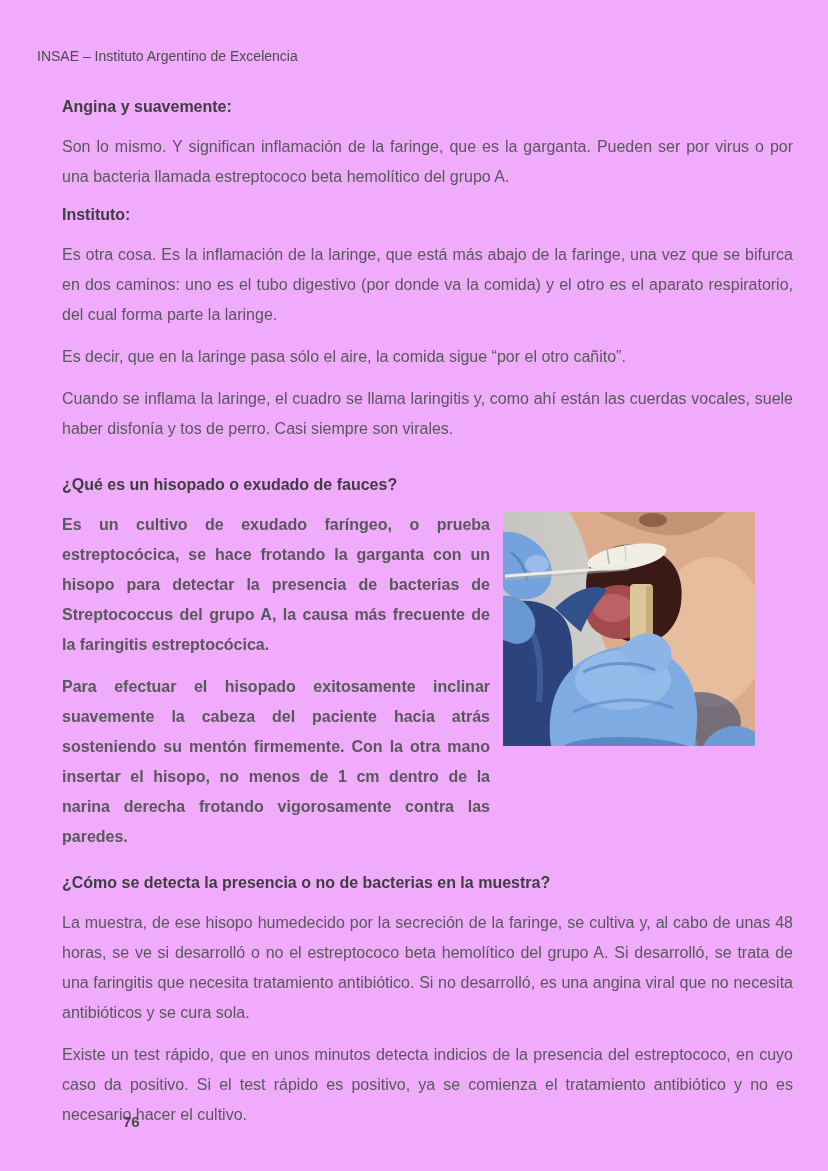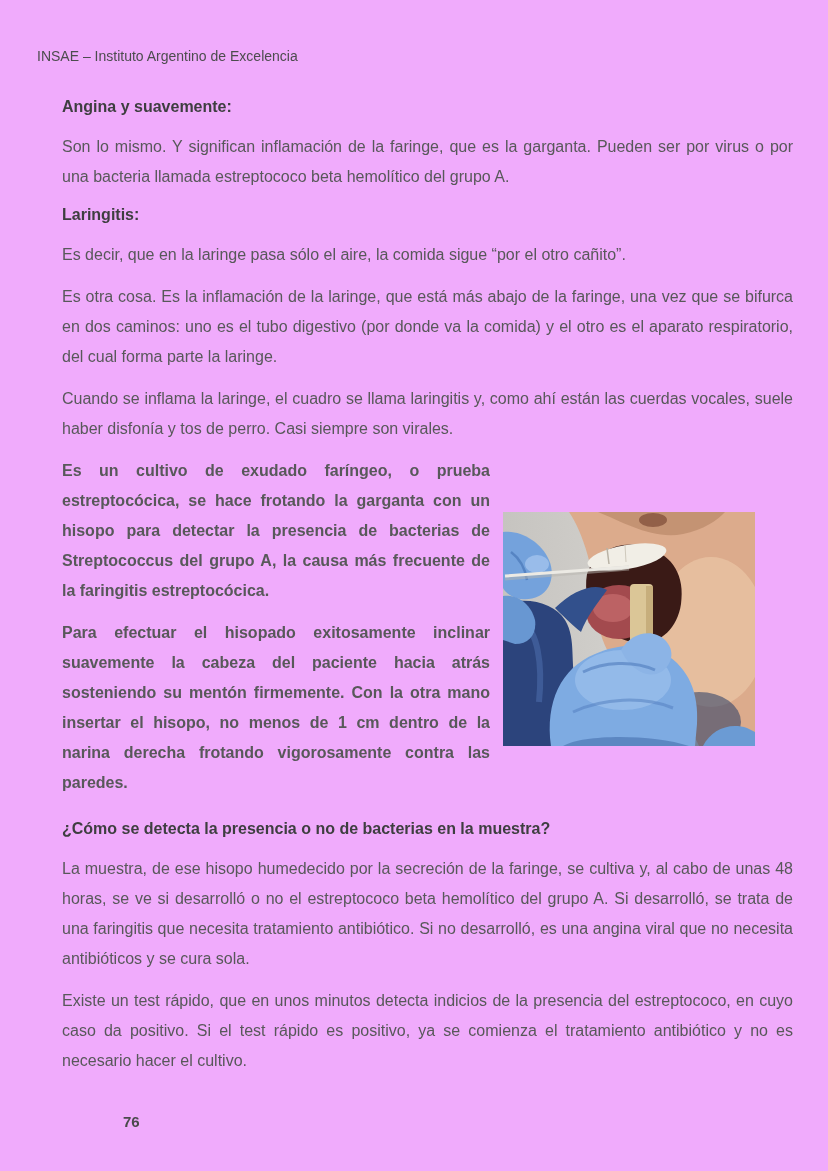--- a/index.html
+++ b/index.html
@@ -68,25 +68,26 @@
 
 <div class="page">
 
   <div class="doc-header">INSAE – Instituto Argentino de Excelencia</div>
 
   <div class="content">
 
     <h2 class="doc-h">Angina y suavemente:</h2>
     <p class="body">Son lo mismo. Y significan inflamación de la faringe, que es la garganta. Pueden ser por virus o por una bacteria llamada estreptococo beta hemolítico del grupo A.</p>
 
-    <h2 class="doc-h">Laringitis:</h2>
+    <h2 class="doc-h">Instituto:</h2>
+    <p class="body">Es otra cosa. Es la inflamación de la laringe, que está más abajo de la faringe, una vez que se bifurca en dos caminos: uno es el tubo digestivo (por donde va la comida) y el otro es el aparato respiratorio, del cual forma parte la laringe.</p>
     <p class="body">Es decir, que en la laringe pasa sólo el aire, la comida sigue “por el otro cañito”.</p>
-    <p class="body">Es otra cosa. Es la inflamación de la laringe, que está más abajo de la faringe, una vez que se bifurca en dos caminos: uno es el tubo digestivo (por donde va la comida) y el otro es el aparato respiratorio, del cual forma parte la laringe.</p>
     <p class="body">Cuando se inflama la laringe, el cuadro se llama laringitis y, como ahí están las cuerdas vocales, suele haber disfonía y tos de perro. Casi siempre son virales.</p>
 
+    <h2 class="doc-h mt-md">¿Qué es un hisopado o exudado de fauces?</h2>
     <p class="body narrow">Es un cultivo de exudado faríngeo, o prueba estreptocócica, se hace frotando la garganta con un hisopo para detectar la presencia de bacterias de Streptococcus del grupo A, la causa más frecuente de la faringitis estreptocócica.</p>
     <p class="body narrow">Para efectuar el hisopado exitosamente inclinar suavemente la cabeza del paciente hacia atrás sosteniendo su mentón firmemente. Con la otra mano insertar el hisopo, no menos de 1 cm dentro de la narina derecha frotando vigorosamente contra las paredes.</p>
 
     <h2 class="doc-h mt-lg">¿Cómo se detecta la presencia o no de bacterias en la muestra?</h2>
     <p class="body">La muestra, de ese hisopo humedecido por la secreción de la faringe, se cultiva y, al cabo de unas 48 horas, se ve si desarrolló o no el estreptococo beta hemolítico del grupo A. Si desarrolló, se trata de una faringitis que necesita tratamiento antibiótico. Si no desarrolló, es una angina viral que no necesita antibióticos y se cura sola.</p>
     <p class="body">Existe un test rápido, que en unos minutos detecta indicios de la presencia del estreptococo, en cuyo caso da positivo. Si el test rápido es positivo, ya se comienza el tratamiento antibiótico y no es necesario hacer el cultivo.</p>
 
   </div>
 
   <figure class="photo">

